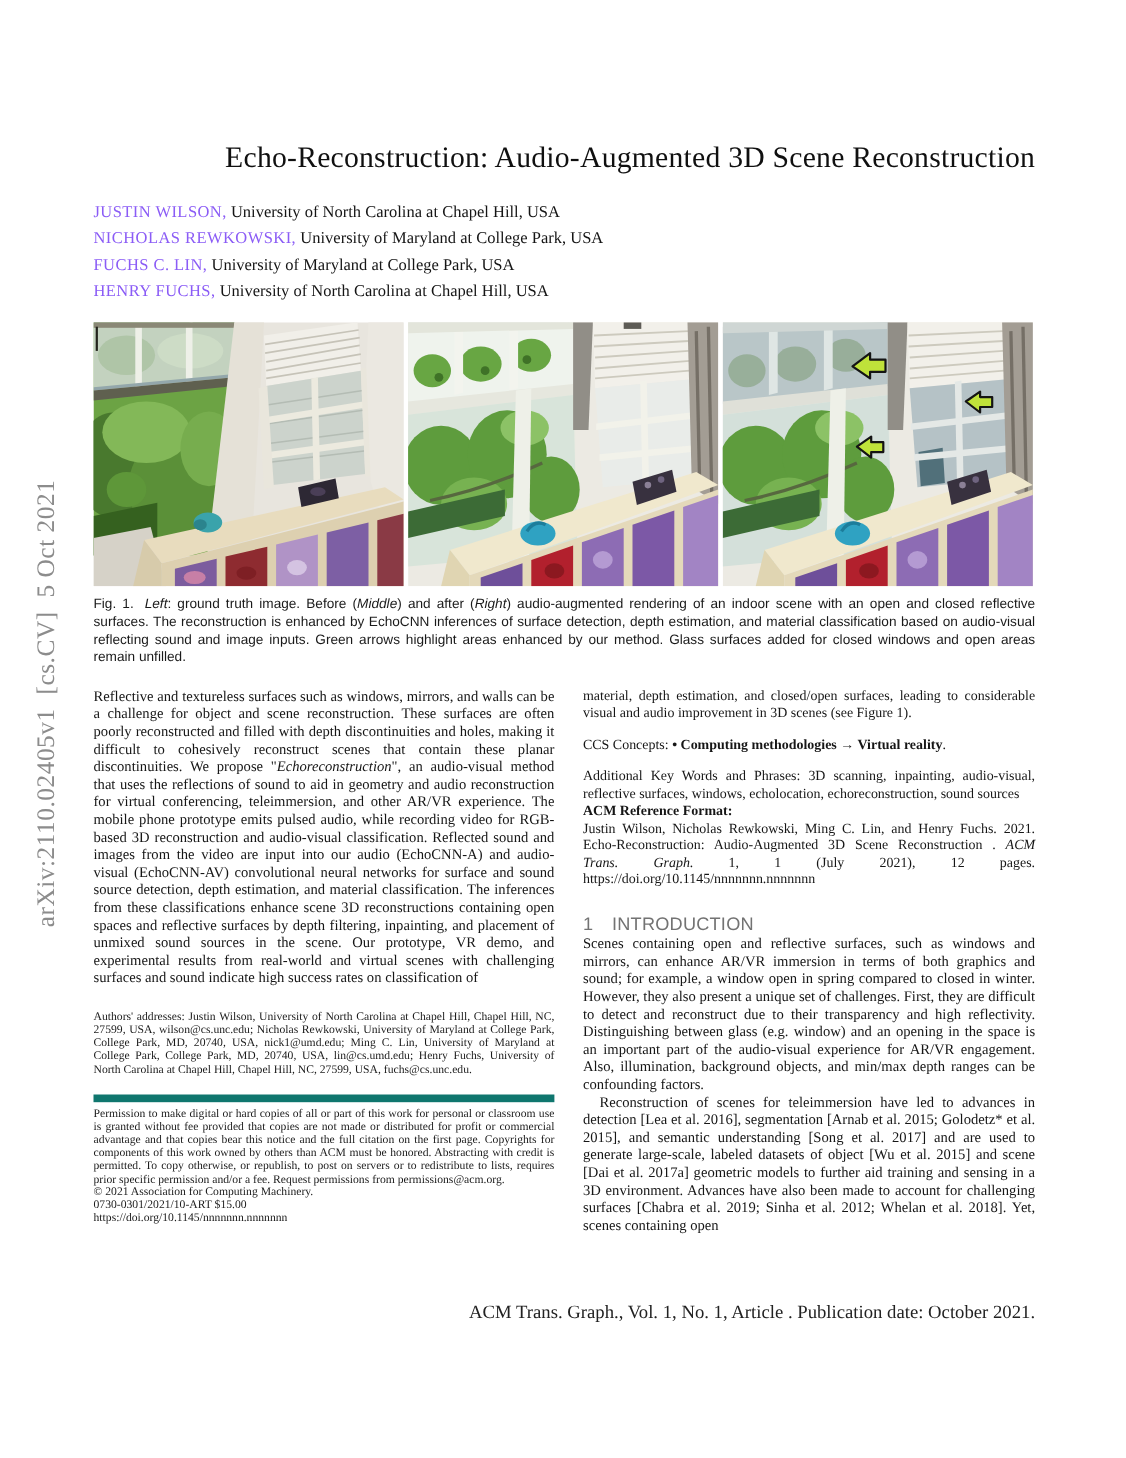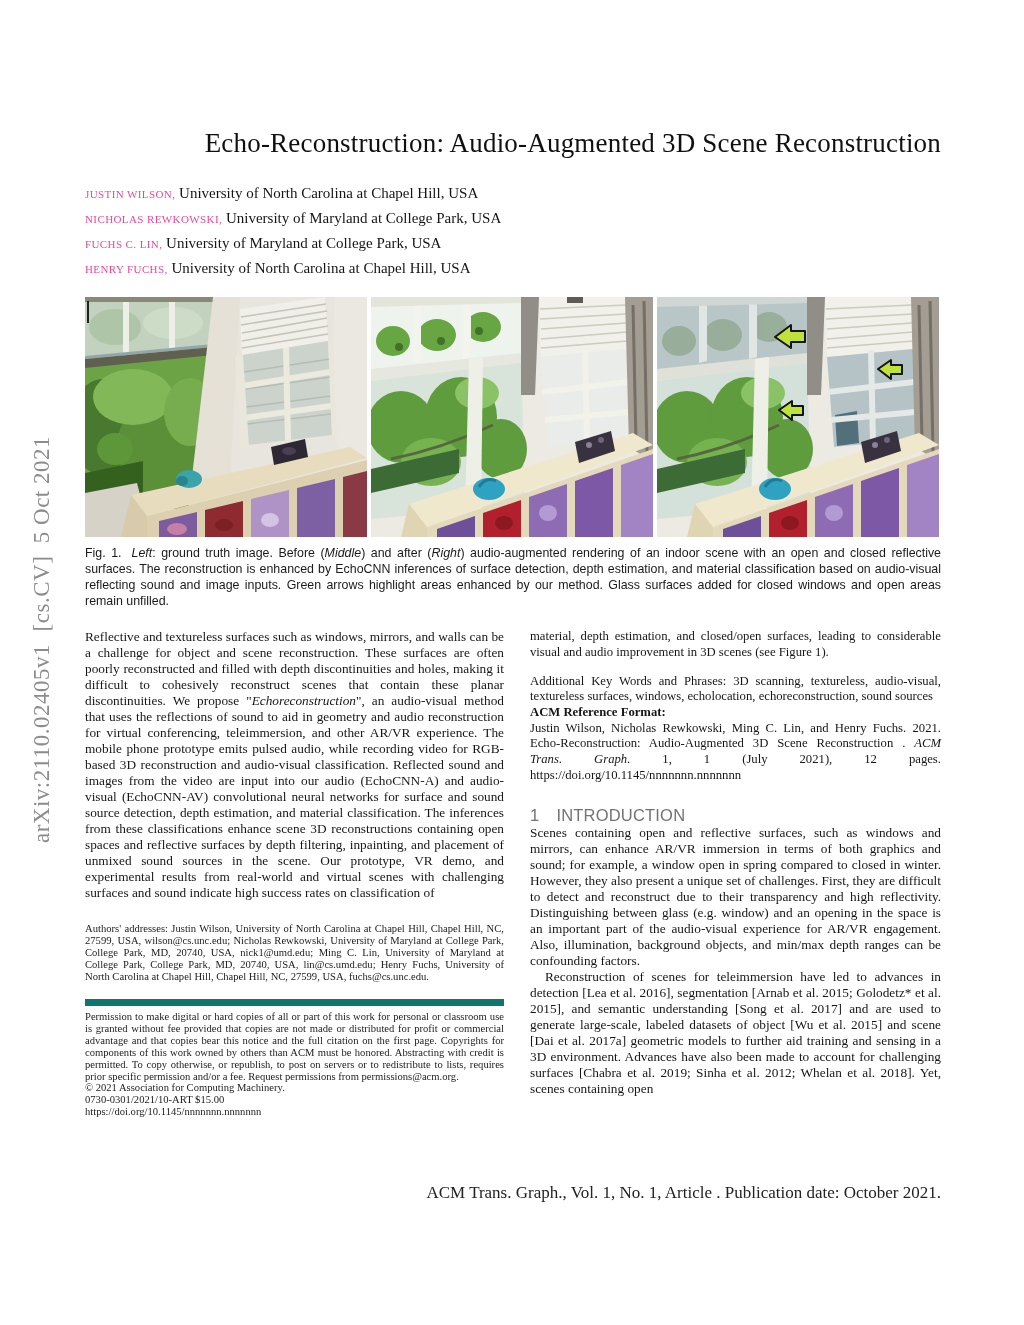--- a/index.html
+++ b/index.html
@@ -15,21 +15,21 @@
   .arxiv-text {
     writing-mode:vertical-rl; transform:rotate(180deg);
     font-size:23px; letter-spacing:0.5px; color:#8c8c8c; white-space:pre;
   }
   .content { position:absolute; left:85px; top:0; width:856px; }
   .title {
     margin:128px 0 0 0; font-size:27px; font-weight:normal; color:#101010; letter-spacing:0.2px;text-align:right;
   }
   .authors { margin-top:22px; }
   .author-row { font-size:15px; line-height:24px; }
-  .author-name { font-size:11px; letter-spacing:0.4px; color:#ec4899; }
+  .author-name { font-size:15px; letter-spacing:0.4px; color:#8b5cf6; }
   .author-aff { font-size:15px; color:#151515; }
 
   .figure-row { margin-top:16px; display:flex; gap:4px; }
   .figure-row svg { display:block; }
 
   .caption {
     margin-top:8px; font-family:"Liberation Sans","DejaVu Sans",sans-serif;
     font-size:12.4px; line-height:16px; text-align:justify; color:#1a1a1a;
   }
   .cap-label { margin-right:10px; }
@@ -322,22 +322,25 @@
           <span>Permission to make digital or hard copies of all or part of this work for personal or classroom use is granted without fee provided that copies are not made or distributed for profit or commercial advantage and that copies bear this notice and the full citation on the first page. Copyrights for components of this work owned by others than ACM must be honored. Abstracting with credit is permitted. To copy otherwise, or republish, to post on servers or to redistribute to lists, requires prior specific permission and/or a fee. Request permissions from permissions@acm.org.</span>
           <span class="perm-line">© 2021 Association for Computing Machinery.</span>
           <span class="perm-line">0730-0301/2021/10-ART $15.00</span>
           <span class="perm-line">https://doi.org/10.1145/nnnnnnn.nnnnnnn</span>
         </div>
       </div>
 
       <div class="col-right">
         <p class="cont-para">material, depth estimation, and closed/open surfaces, leading to considerable visual and audio improvement in 3D scenes (see Figure 1).</p>
 
-
-        <div class="keywords">Additional Key Words and Phrases: 3D scanning, textureless, audio-visual, textureless surfaces, windows, echolocation, echoreconstruction, sound sources</div>
+        <div class="ccs">
+          <span>CCS Concepts: </span><b><span>• </span><span>Computing methodologies</span><span> → </span><span>Virtual reality</span></b><span>.</span>
+        </div>
+
+        <div class="keywords">Additional Key Words and Phrases: 3D scanning, inpainting, audio-visual, reflective surfaces, windows, echolocation, echoreconstruction, sound sources</div>
 
         <div class="acmref">
           <span class="acmref-heading">ACM Reference Format:</span><br>
           <span>Justin Wilson, Nicholas Rewkowski, Ming C. Lin, and Henry Fuchs. 2021. Echo-Reconstruction: Audio-Augmented 3D Scene Reconstruction . </span><span class="it">ACM Trans. Graph.</span><span> 1, 1 (July 2021), 12 pages. https://doi.org/10.1145/nnnnnnn.nnnnnnn</span>
         </div>
 
         <div class="section-heading">
           <span class="sec-num">1</span><span>INTRODUCTION</span>
         </div>
 

